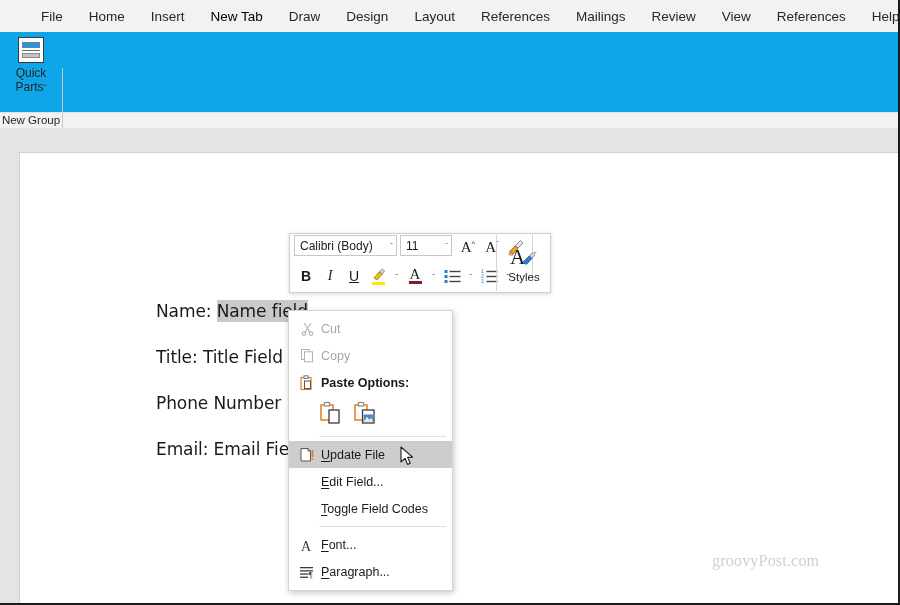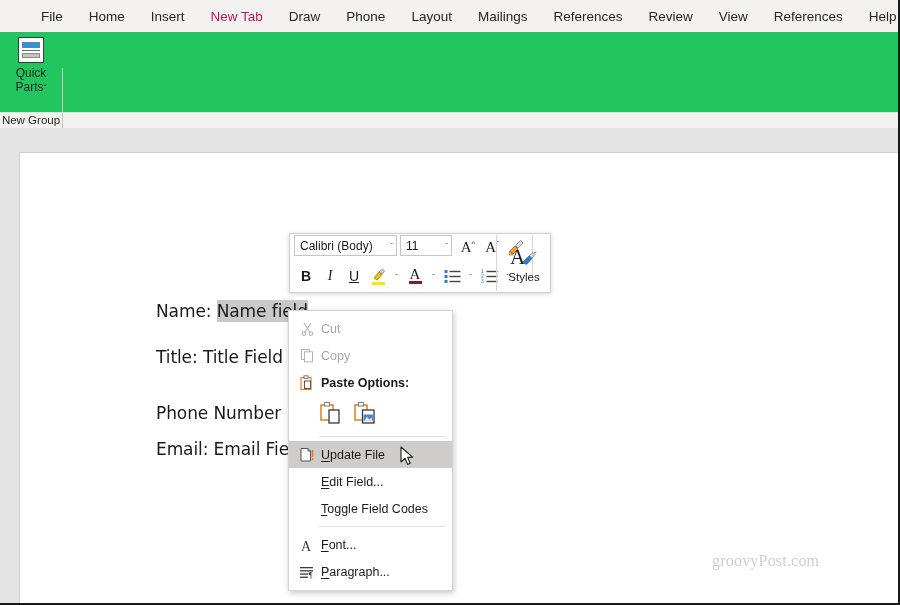--- a/index.html
+++ b/index.html
@@ -51,28 +51,28 @@
   .tab {
     position: relative;
     display: flex;
     align-items: center;
     padding: 0 13px;
     font-size: 13.5px;
     color: #262626;
     white-space: nowrap;
     cursor: pointer;
   }
-  .tab.selected { color: #be185d; }
+  .tab.selected { color: #000000; }
 
   .ribbon-body {
     position: absolute;
     left: 0; top: 32px;
     width: 900px;
     height: 80px;
-    background: #22c55e;
+    background: #0ea5e9;
   }
   .group {
     position: absolute;
     left: 0; top: 0;
     width: 62px;
     height: 80px;
     display: flex;
     flex-direction: column;
     align-items: center;
     justify-content: flex-start;
@@ -334,33 +334,33 @@
       </div>
       <div class="tab selected">
         <span>New Tab</span>
 
       </div>
       <div class="tab">
         <span>Draw</span>
 
       </div>
       <div class="tab">
-        <span>Phone</span>
+        <span>Design</span>
 
       </div>
       <div class="tab">
         <span>Layout</span>
 
       </div>
       <div class="tab">
+        <span>References</span>
+
+      </div>
+      <div class="tab">
         <span>Mailings</span>
-
-      </div>
-      <div class="tab">
-        <span>References</span>
 
       </div>
       <div class="tab">
         <span>Review</span>
 
       </div>
       <div class="tab">
         <span>View</span>
 
       </div>
@@ -399,21 +399,21 @@
     <div class="page">
 
       <div class="doc-line" style="top:148px;">
         <span>Name: </span><span class="sel">Name field</span>
       </div>
 
       <div class="doc-line" style="top:194px;">
         <span>Title: </span><span>Title Field</span>
       </div>
 
-      <div class="doc-line" style="top:250px;">
+      <div class="doc-line" style="top:240px;">
         <span>Phone Number</span>
       </div>
 
       <div class="doc-line" style="top:286px;text-align:right;">
         <span>Email: </span><span>Email Fie</span>
       </div>
 
     </div>
   </div>
 

